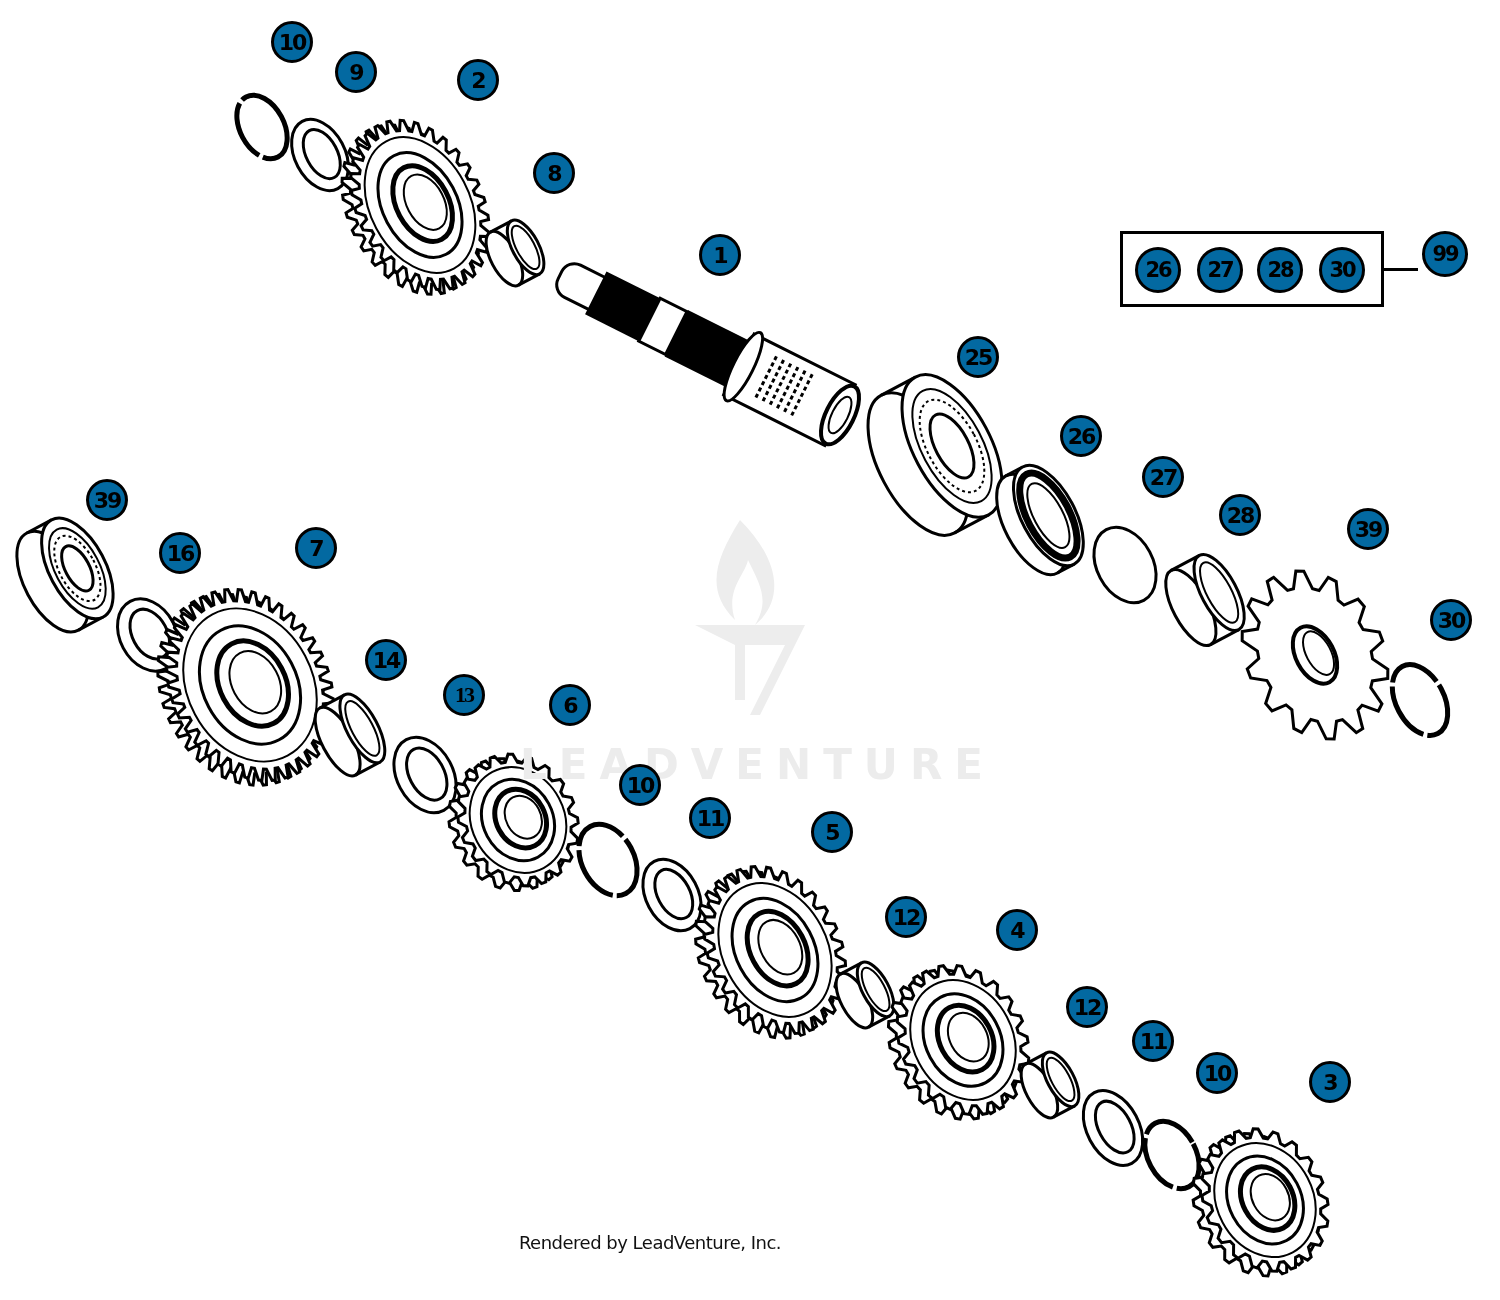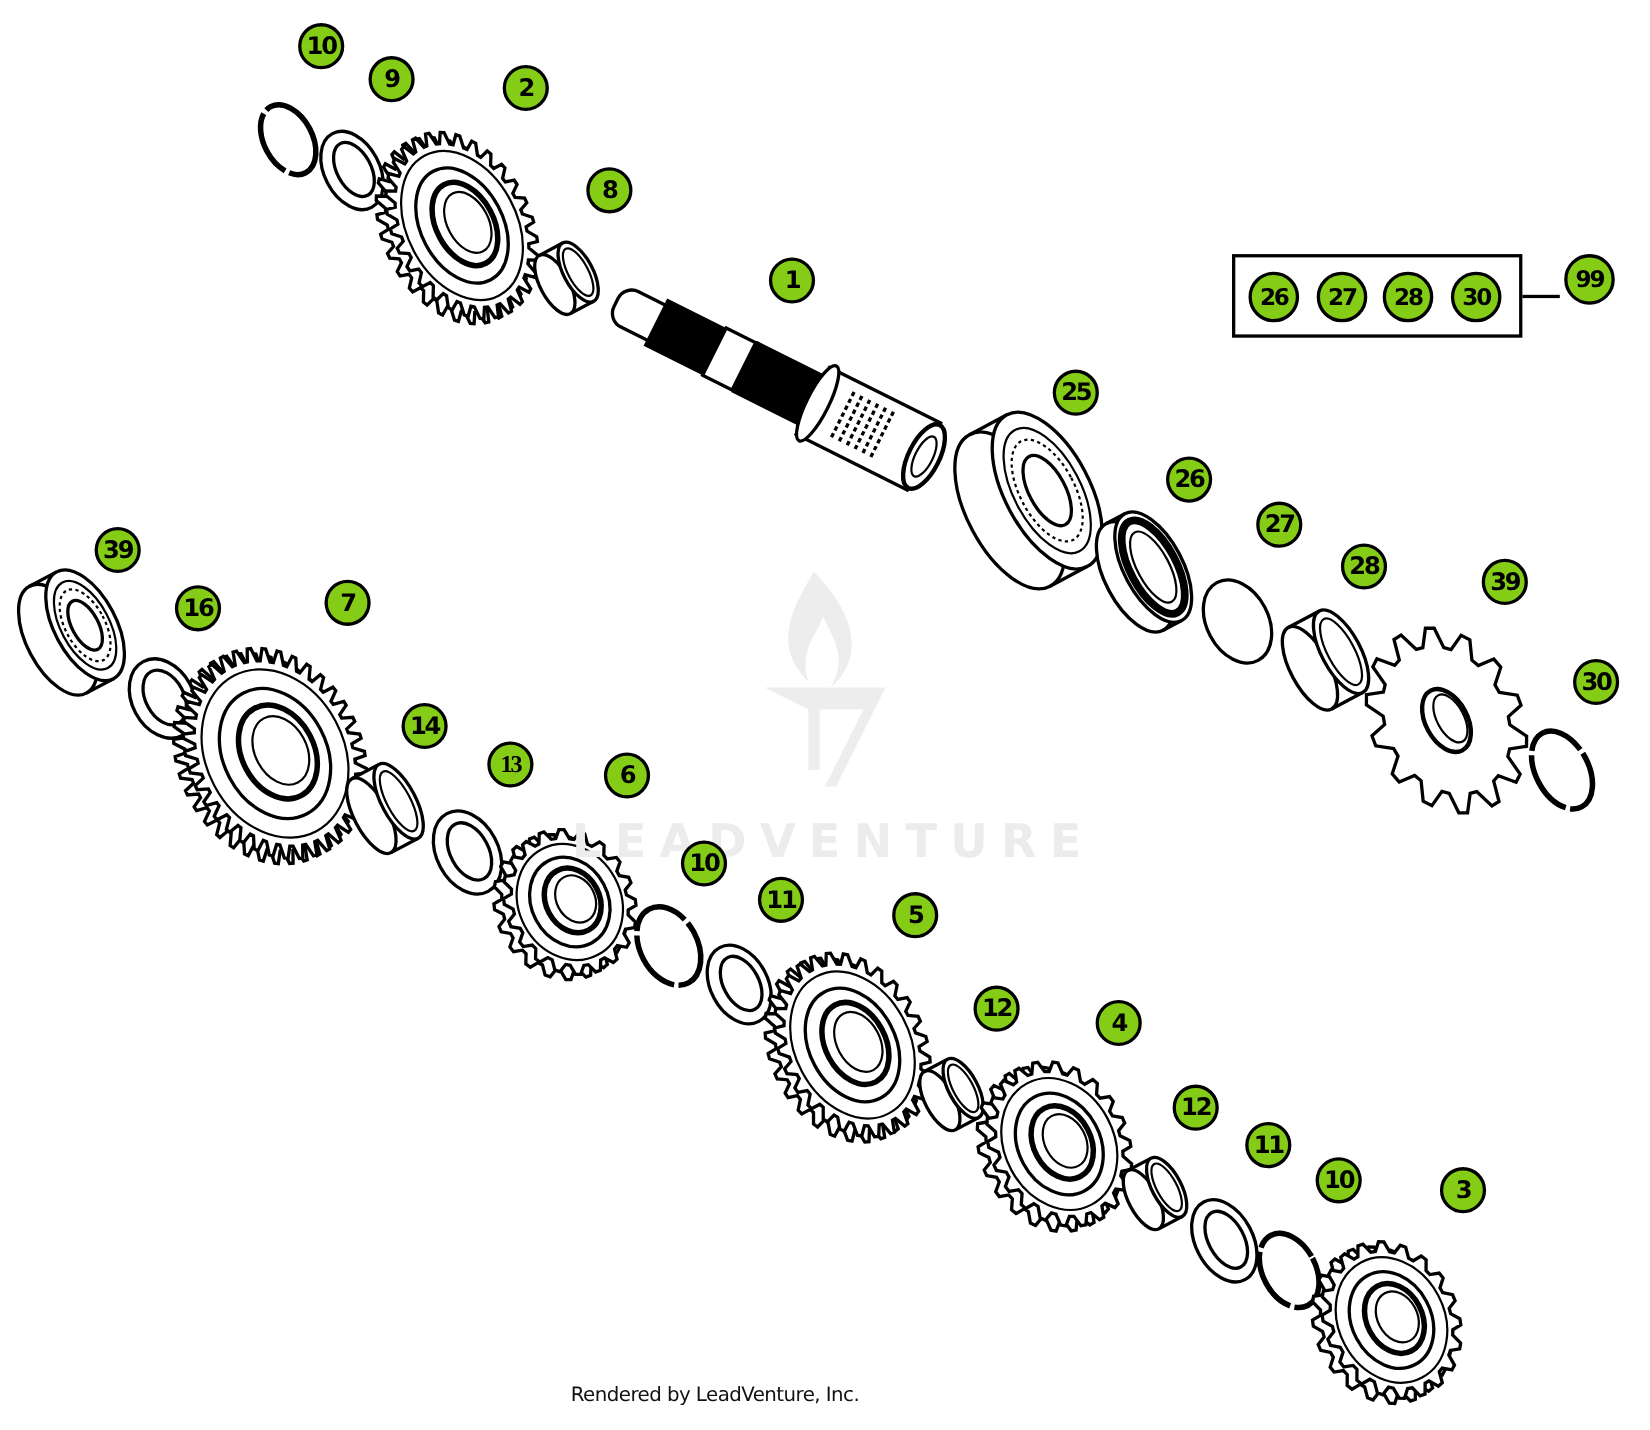--- a/index.html
+++ b/index.html
@@ -2,33 +2,33 @@
 <html><head>
 <meta charset="utf-8">
 <style>
   html, body { margin: 0; padding: 0; background: #ffffff; }
   body { width: 1500px; height: 1300px; position: relative; overflow: hidden;
          font-family: "Liberation Sans", sans-serif; }
   #stage { position: absolute; left: 0; top: 0; width: 1500px; height: 1300px; }
   svg { position: absolute; left: 0; top: 0; }
   .callout {
     position: absolute; width: 42px; height: 42px; margin-left: -21px; margin-top: -21px;
-    border: 3px solid #000; border-radius: 50%; background: #84cc16; box-sizing: border-box;
+    border: 3px solid #000; border-radius: 50%; background: #0369a1; box-sizing: border-box;
     display: flex; align-items: center; justify-content: center;
     font-family: "DejaVu Sans", sans-serif; font-weight: bold; font-size: 22px; color: #000;
     letter-spacing: -2px; cursor: pointer;
   }
   .callout.small { width: 46px; height: 46px; margin-left: -23px; margin-top: -23px; font-size: 21px; }
   .kit-box {
     position: absolute; left: 1120px; top: 231px; width: 264px; height: 76px;
     border: 3px solid #000; box-sizing: border-box;
   }
   .kit-line { position: absolute; left: 1384px; top: 268px; width: 34px; height: 3px; background: #000; }
   .footer {
-    position: absolute; left: 0; width: 1300px; top: 1258px; text-align: center;
+    position: absolute; left: 0; width: 1300px; top: 1232px; text-align: center;
     font-family: "DejaVu Sans", sans-serif; font-size: 18px; color: #111; letter-spacing: -0.5px;
   }
   .wm-text {
     position: absolute; left: 520px; top: 740px; font-family: "DejaVu Sans", sans-serif;
     font-size: 42px; font-weight: bold; color: #ececec; letter-spacing: 12px;
   }
 </style>
 </head>
 <body>
 

